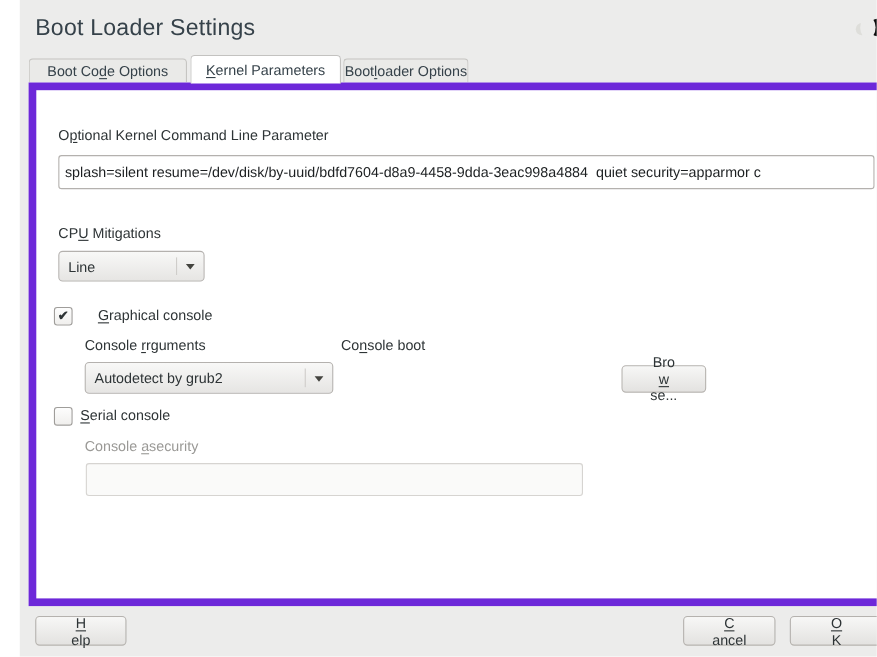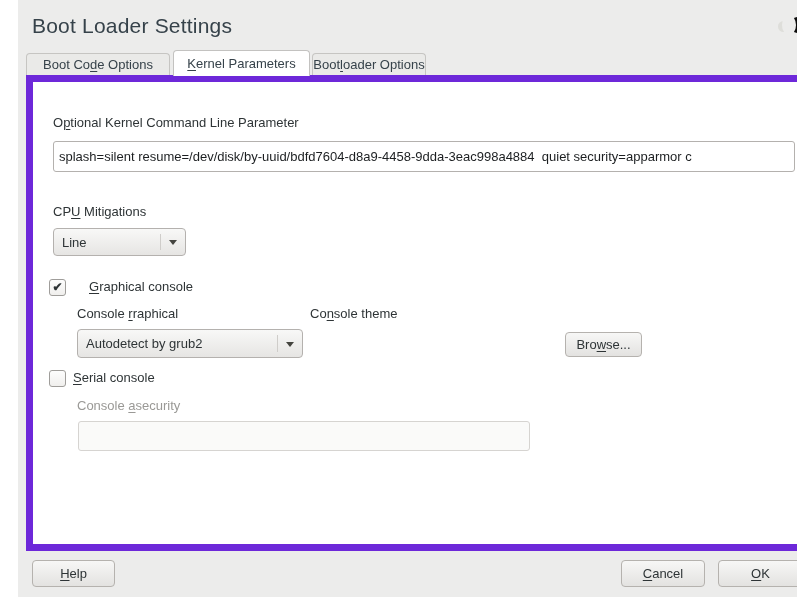--- a/index.html
+++ b/index.html
@@ -64,21 +64,21 @@
     background:linear-gradient(#fdfdfd,#f0efed);
     text-align:center;line-height:15px;font-size:12px;font-weight:bold;color:#2e3436;
     cursor:pointer;
   }
   .btn{
     position:absolute;box-sizing:border-box;
     background:linear-gradient(#f7f7f6,#e3e2e0);
     border:1px solid #b5b2ae;border-radius:4px;
     font-family:"Liberation Sans", sans-serif;font-size:13px;color:#2e3436;
     display:flex;align-items:center;justify-content:center;cursor:pointer;
-    padding:0;white-space:nowrap;
+    padding:0;white-space:nowrap;flex-direction:column;
   }
 </style>
 </head>
 <body>
 
 <div class="window">
 
   <h1 class="page-title">Boot Loader Settings</h1>
 
   <div class="theme-toggle">
@@ -119,30 +119,30 @@
     </div>
 
     <div class="checkbox" style="left:16px;top:197px;">
       <span>✔</span>
     </div>
     <div class="lbl" style="left:56px;top:197px;">
       <span></span><span class="mn">G</span><span>raphical console</span>
     </div>
 
     <div class="lbl" style="left:44px;top:224px;">
-      <span>Console </span><span class="mn">r</span><span>raphical</span>
+      <span>Console </span><span class="mn">r</span><span>rguments</span>
     </div>
     <div class="combo" style="left:44px;top:247px;width:226px;height:29px;">
       <span>Autodetect by grub2</span>
       <span class="combo-sep"></span>
       <span class="combo-arrow"></span>
     </div>
 
     <div class="lbl" style="left:277px;top:224px;">
-      <span>Co</span><span class="mn">n</span><span>sole theme</span>
+      <span>Co</span><span class="mn">n</span><span>sole boot</span>
     </div>
     <button class="btn" style="left:532px;top:250px;width:77px;height:25px;">
       <span>Bro</span>
         <span class="mn">w</span>
         <span>se...</span>
     </button>
 
     <div class="checkbox" style="left:16px;top:288px;">
       <span></span>
     </div>

